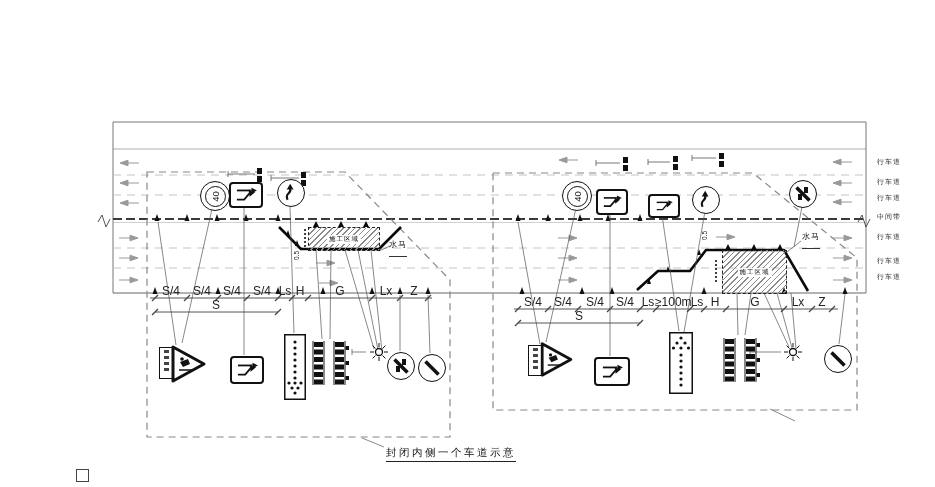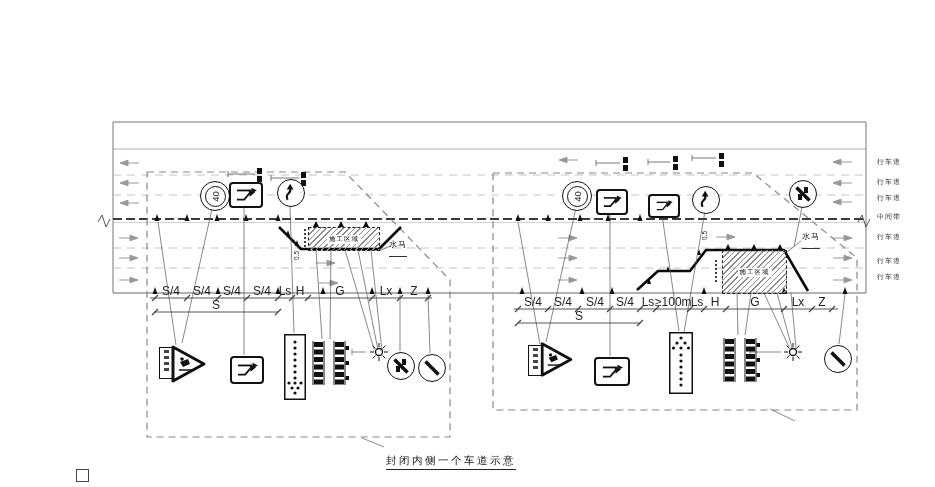--- a/index.html
+++ b/index.html
@@ -385,21 +385,21 @@
       <rect x="6" y="11" width="4" height="6" fill="#111"></rect>
         <rect x="12" y="4" width="4" height="6" fill="#111"></rect>
       <line x1="4.5" y1="4.5" x2="17.5" y2="17.5" stroke="#111" stroke-width="3.6"></line>
     </svg>
   </div>
   <div class="abs sign-circle" style="left:418px;top:354px;width:26px;height:26px;">
     <svg width="22" height="22" viewBox="0 0 22 22">
       <line x1="4.5" y1="4.5" x2="17.5" y2="17.5" stroke="#111" stroke-width="3.6"></line>
     </svg>
   </div>
-  <span class="abs caption" style="left:386px;top:446px;margin-top:8px;">封闭内侧一个车道示意</span>
+  <span class="abs caption" style="left:386px;top:446px;">封闭内侧一个车道示意</span>
 
   <div class="abs sign-circle" style="left:562px;top:181px;width:28px;height:28px;">
     <div class="inner">
       <span class="rot90">40</span>
     </div>
   </div>
   <div class="abs sign-rect" style="left:596px;top:189px;width:28px;height:22px;">
     <svg width="26" height="18" viewBox="0 0 30 22">
       <line x1="5" y1="6" x2="21" y2="6" stroke="#111" stroke-width="2"></line>
         <polygon points="21,3 27,6 21,9" fill="#111"></polygon>

